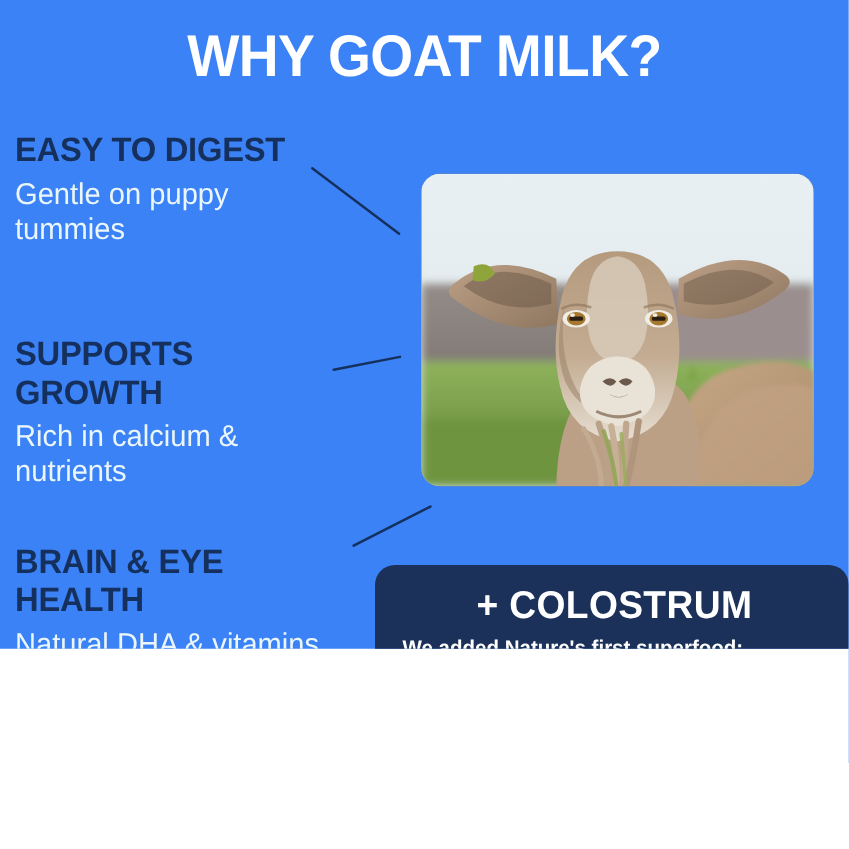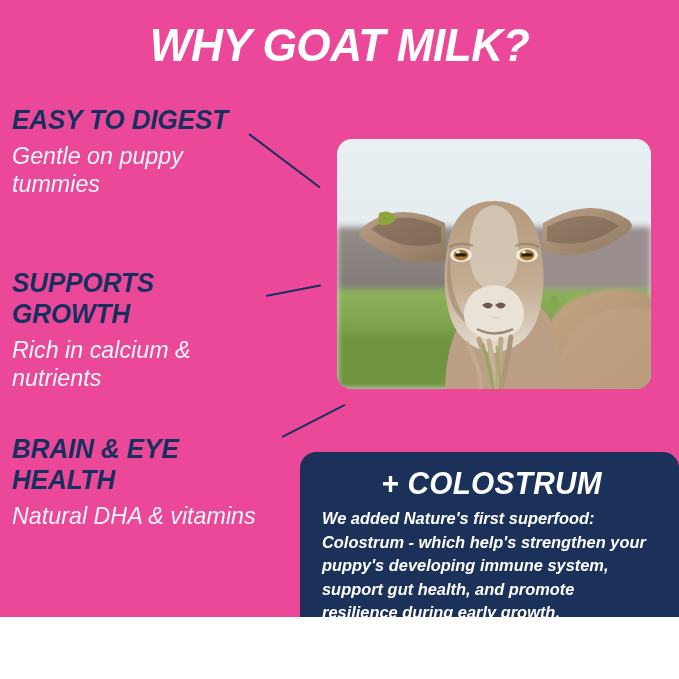--- a/index.html
+++ b/index.html
@@ -8,24 +8,23 @@
   }
   body {
     width: 679px;
     height: 679px;
     overflow: hidden;
     font-family: "Liberation Sans", sans-serif;
   }
   #infographic {
     position: relative;
     width: 679px;
-    height: 617px;
-    background: #ec4899;
+    height: 519px;
+    background: #3b82f6;
     overflow: hidden;
-    font-style: italic;
   }
 
   
   #headline {
     position: absolute;
     top: 18px;
     left: 0;
     width: 679px;
     text-align: center;
     font-size: 47px;

